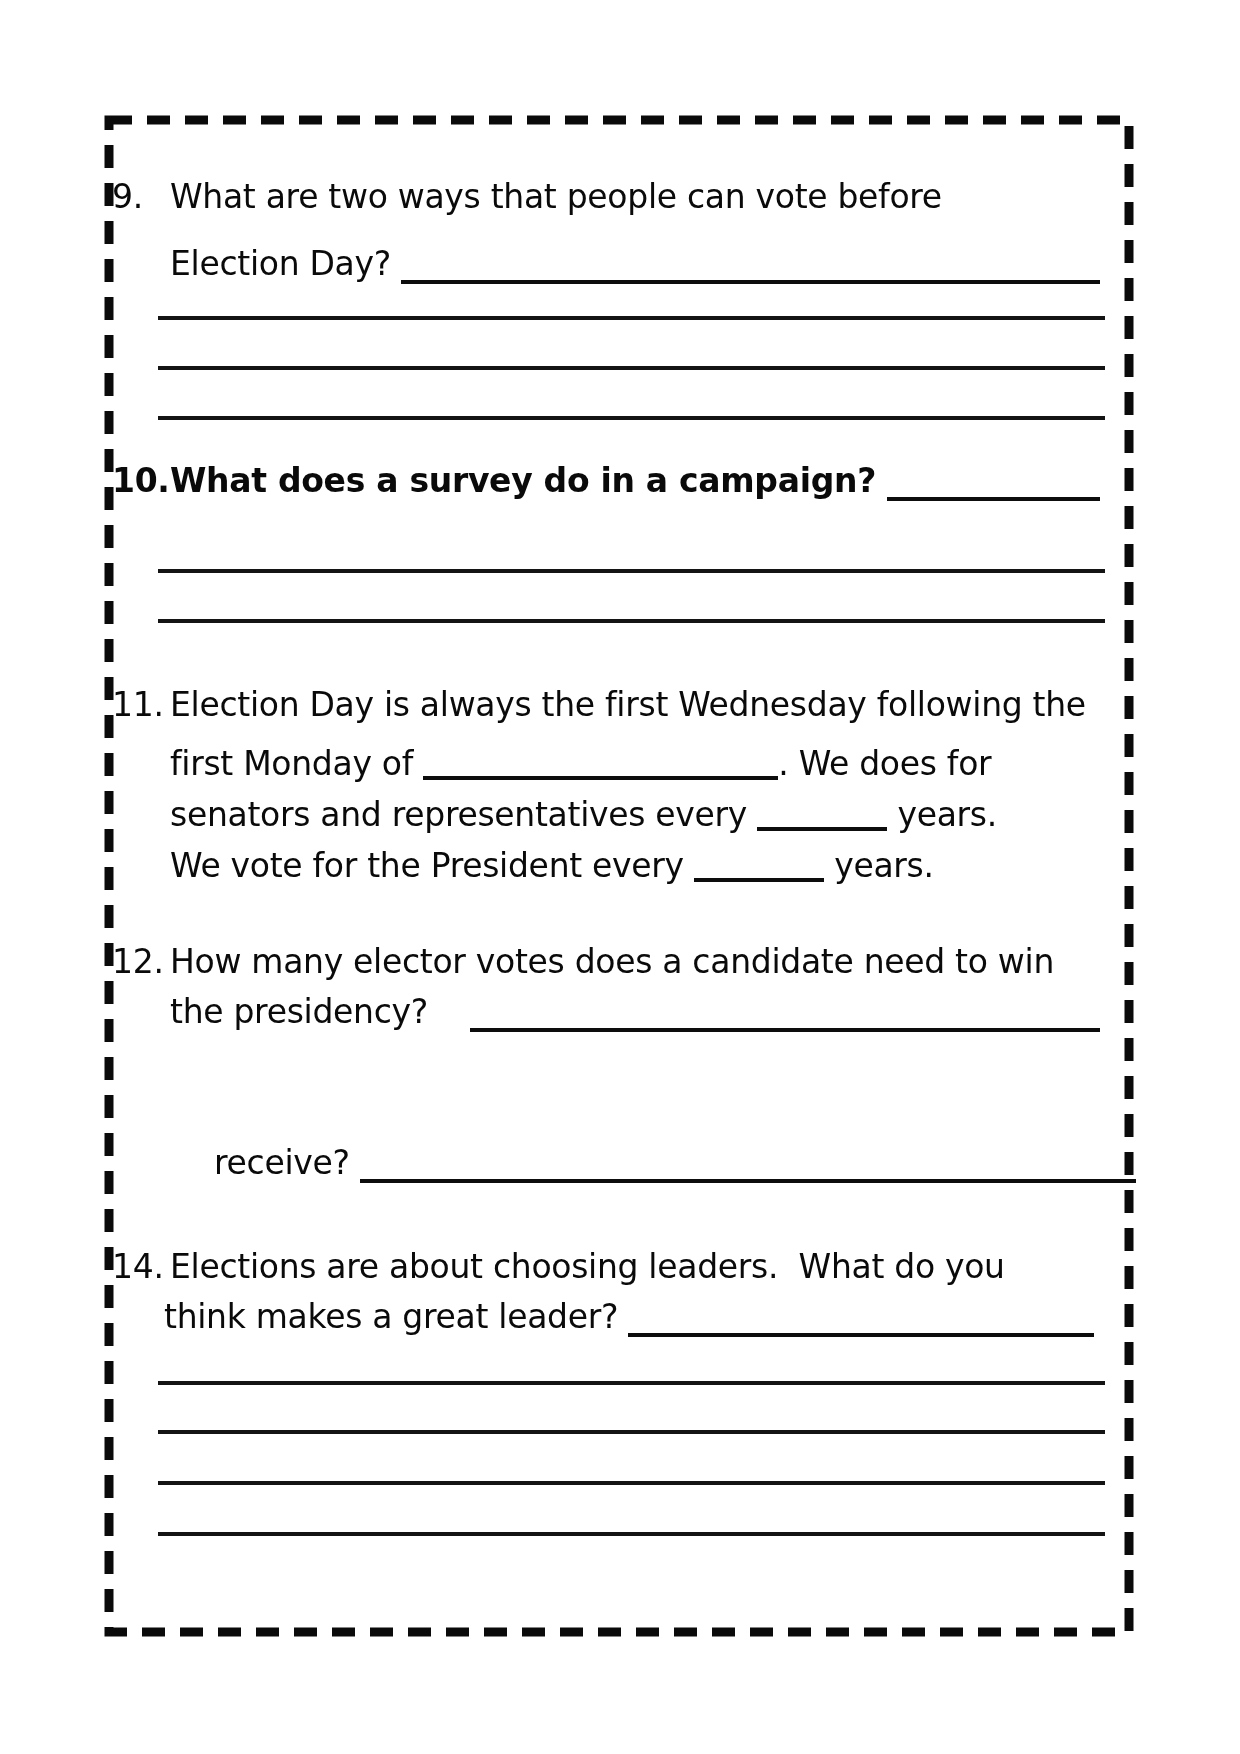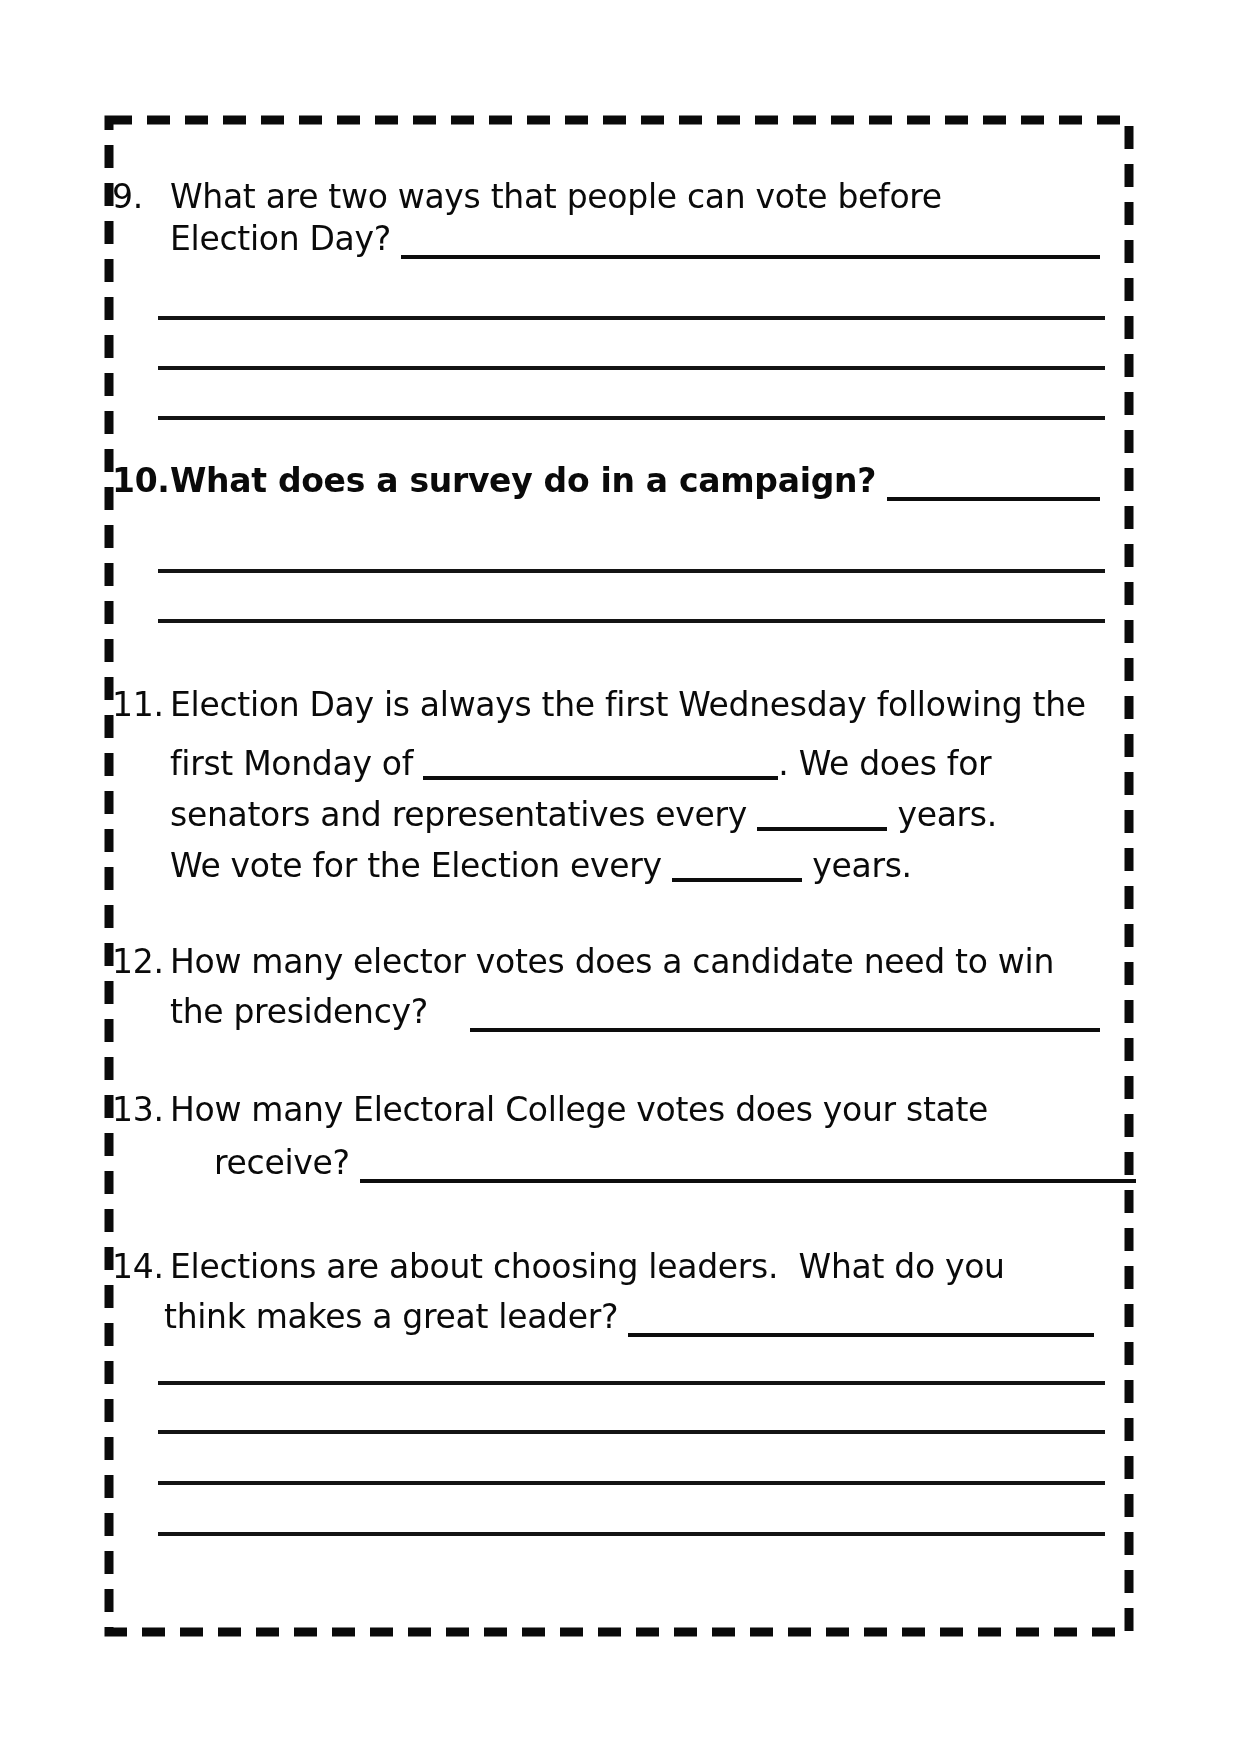--- a/index.html
+++ b/index.html
@@ -50,21 +50,21 @@
 <div class="sheet">
 
   <svg class="border-svg" width="1240" height="1754" aria-hidden="true">
     <rect x="109" y="120" width="1020" height="1512" fill="none" stroke="#0a0a0a" stroke-width="9" stroke-dasharray="23 15"></rect>
   </svg>
 
   <div class="tline" style="left:112px;top:172px;">
     <span class="num">9.</span>
       <span>What are two ways that people can vote before</span>
   </div>
-  <div class="tline" style="left:170px;top:214px;width:930px;">
+  <div class="tline" style="left:170px;top:239px;width:930px;">
     <span>Election Day? </span>
       <span class="fill"></span>
   </div>
   <div class="wline" style="top:316px;"></div>
   <div class="wline" style="top:366px;"></div>
   <div class="wline" style="top:416px;"></div>
 
   <div class="tline" style="left:112px;top:456px;width:988px;font-weight:bold;">
     <span class="num">10.</span>
       <span>What does a survey do in a campaign? </span>
@@ -81,38 +81,34 @@
     <span>first Monday of </span>
       <span class="blank" style="width:355px;"></span>
       <span>. We does for</span>
   </div>
   <div class="tline" style="left:170px;top:782px;">
     <span>senators and representatives every </span>
       <span class="blank" style="width:130px;"></span>
       <span> years.</span>
   </div>
   <div class="tline" style="left:170px;top:833px;">
-    <span>We vote for the Election every </span>
+    <span>We vote for the President every </span>
       <span class="blank" style="width:130px;"></span>
       <span> years.</span>
   </div>
 
   <div class="tline" style="left:112px;top:937px;">
     <span class="num">12.</span>
       <span>How many elector votes does a candidate need to win</span>
   </div>
   <div class="tline" style="left:170px;top:987px;width:930px;gap:32px;">
     <span>the presidency? </span>
       <span class="fill"></span>
   </div>
 
-  <div class="tline" style="left:112px;top:1085px;">
-    <span class="num">13.</span>
-      <span>How many Electoral College votes does your state</span>
-  </div>
   <div class="tline" style="left:178px;top:1138px;width:922px;margin-left:36px;">
     <span>receive? </span>
       <span class="fill"></span>
   </div>
 
   <div class="tline" style="left:112px;top:1242px;">
     <span class="num">14.</span>
       <span>Elections are about choosing leaders.  What do you</span>
   </div>
   <div class="tline" style="left:164px;top:1292px;width:930px;">

